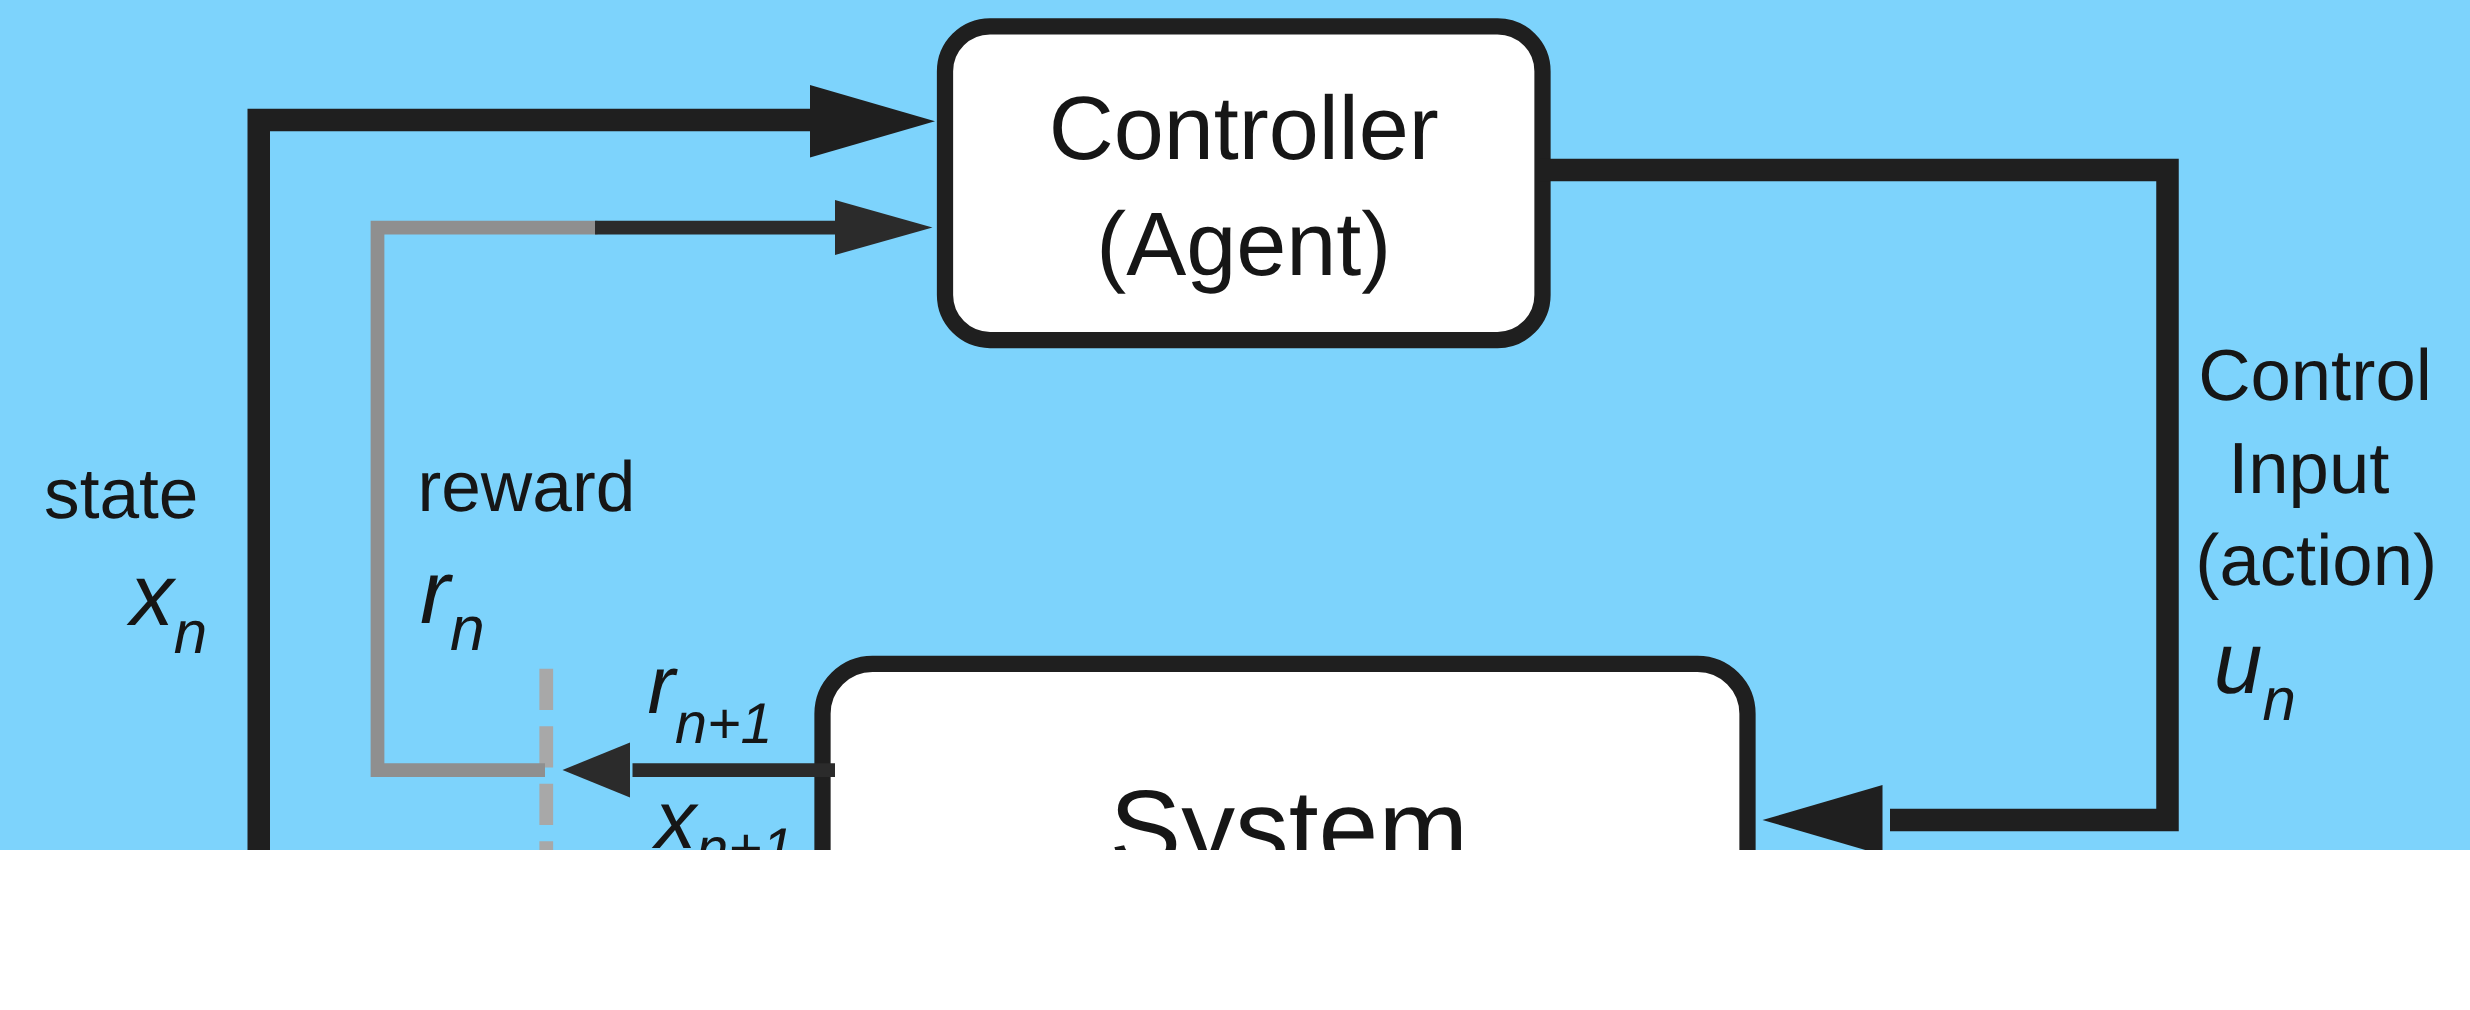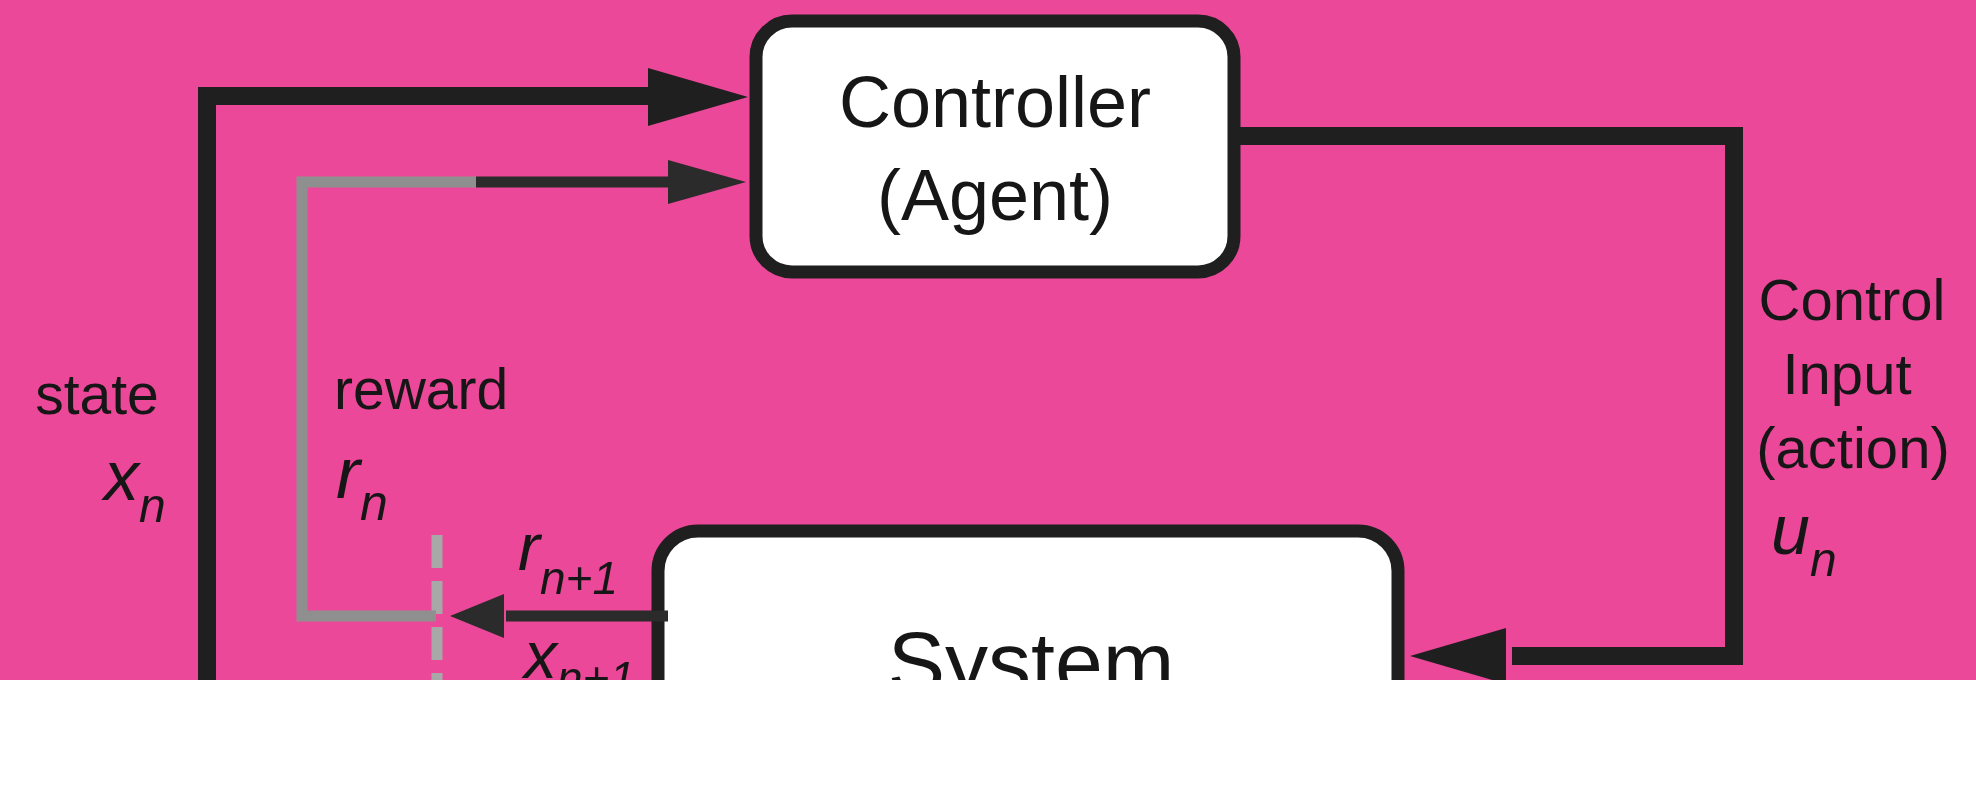--- a/index.html
+++ b/index.html
@@ -4,21 +4,21 @@
 <style>
   html, body {
     margin: 0;
     padding: 0;
     background: #ffffff;
   }
   .stage {
     position: relative;
     width: 1976px;
     height: 680px;
-    background: #ec4899;
+    background: #7dd3fc;
     overflow: hidden;
     font-family: "Liberation Sans", sans-serif;
   }
   svg { display: block; }
   svg text {
     fill: #161616;
     font-family: "Liberation Sans", sans-serif;
   }
   .node-label { font-weight: 400; }
   .math { font-style: italic; }

